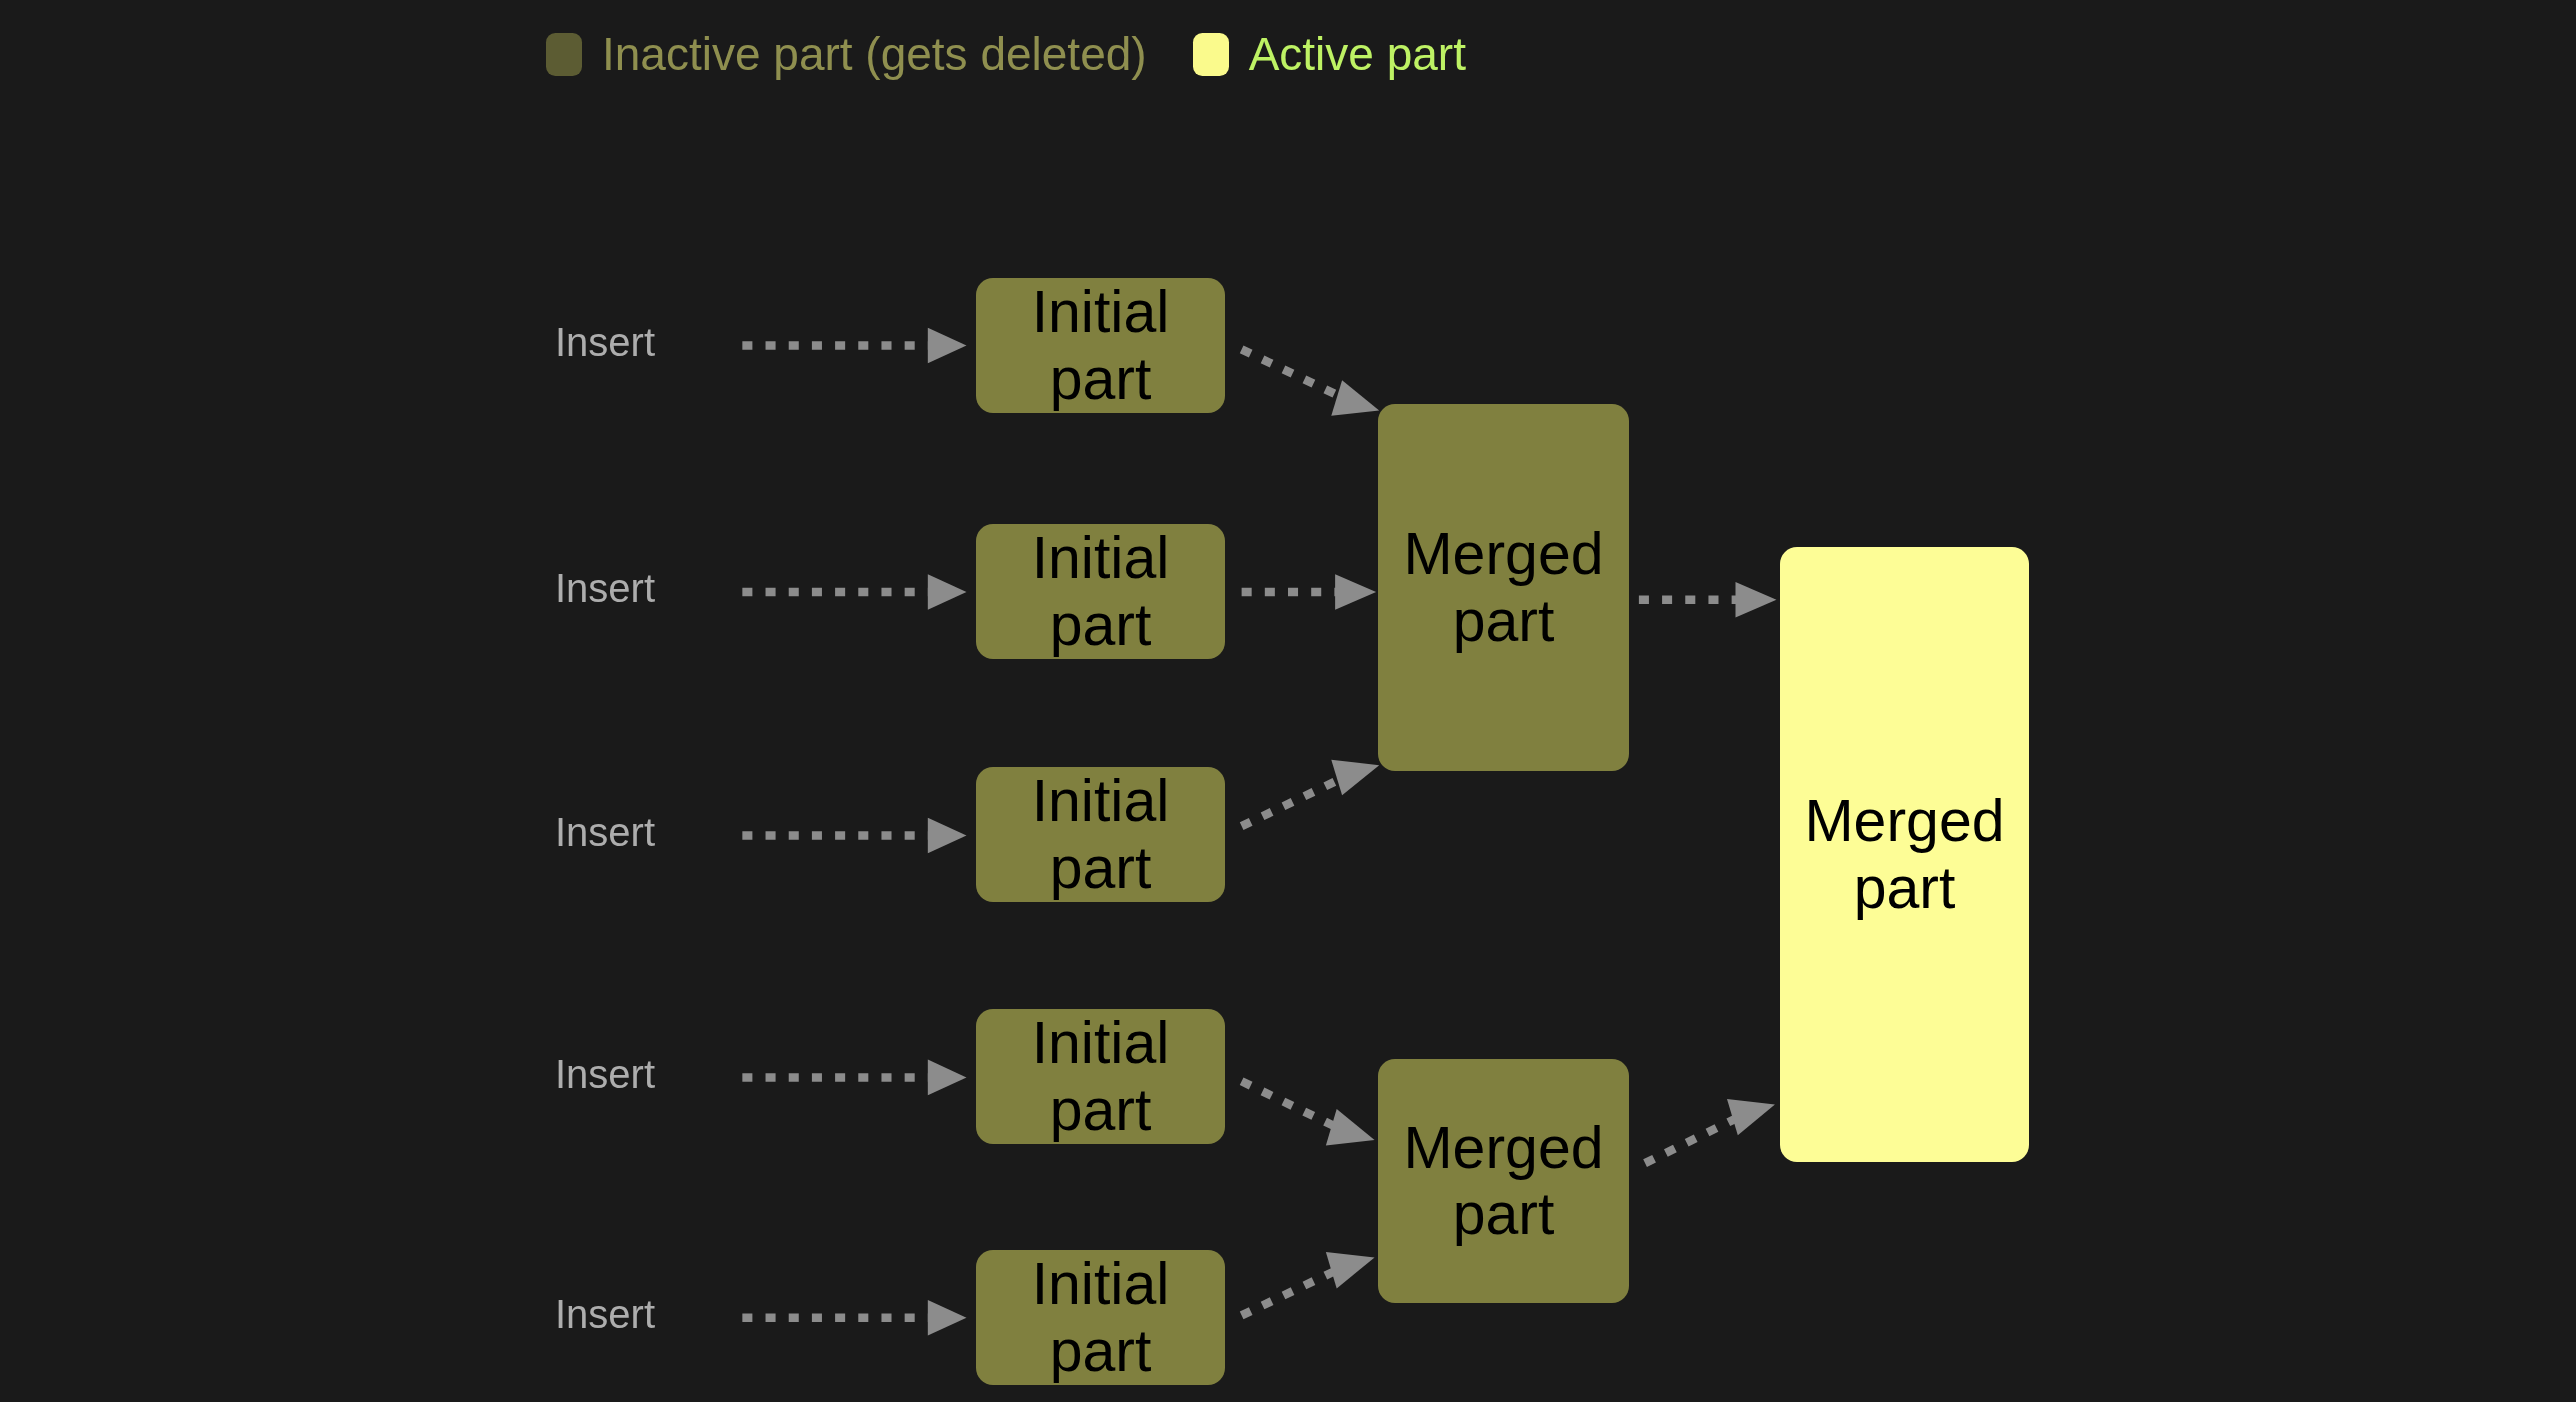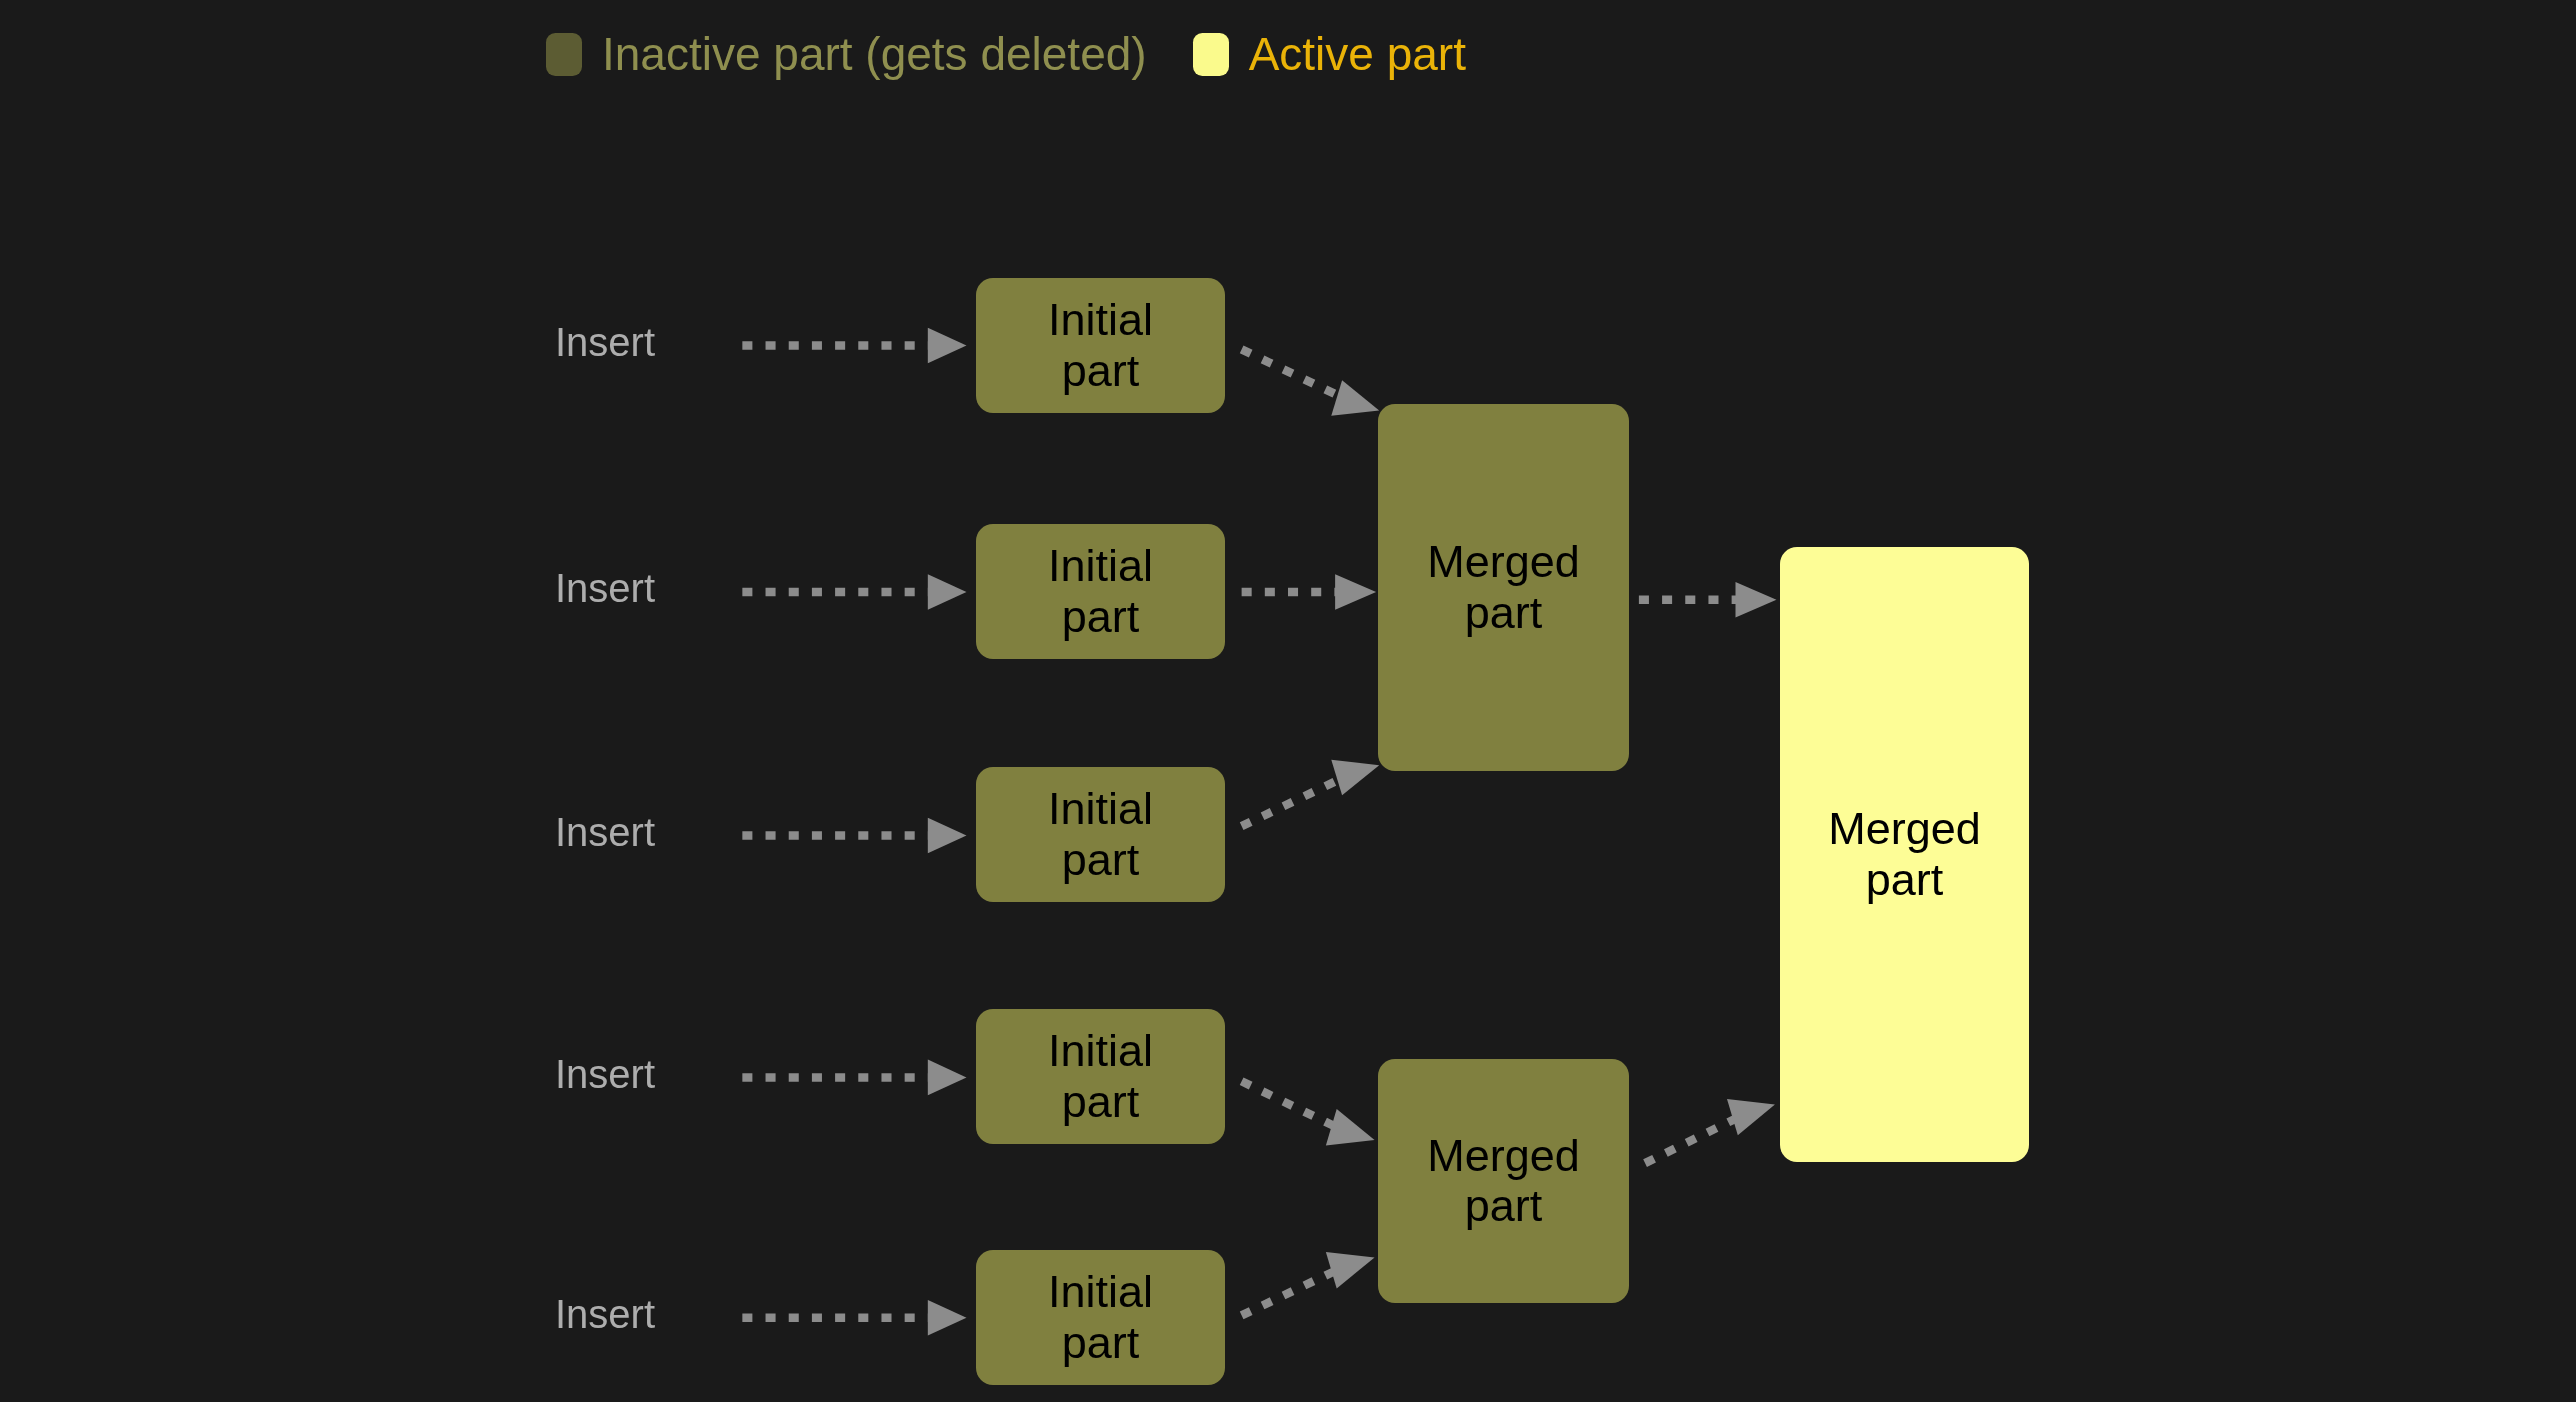--- a/index.html
+++ b/index.html
@@ -39,32 +39,32 @@
   }
   .legend-swatch.inactive { background: #5c5c33; }
   .legend-swatch.active   { background: #fafa8c; }
   .legend-label {
     font-size: 46px;
     line-height: 1;
     white-space: nowrap;
     padding-left: 20px;
   }
   .legend-label.inactive { color: #8f8f4f; }
-  .legend-label.active   { color: #eab308; }
+  .legend-label.active   { color: #bef264; }
   .legend-gap { width: 46px; flex: 0 0 auto; }
 
   
   .node {
     position: absolute;
     display: flex;
     flex-direction: column;
     align-items: center;
     justify-content: center;
     color: #000000;
-    font-size: 45px;
+    font-size: 59px;
     line-height: 1.12;
     text-align: center;
     border-radius: 17px;
     box-sizing: border-box;
   }
   .node.inactive { background: #80803f; }
   .node.active   { background: #fdfd96; }
   .node .ln { display: block; }
 
   

